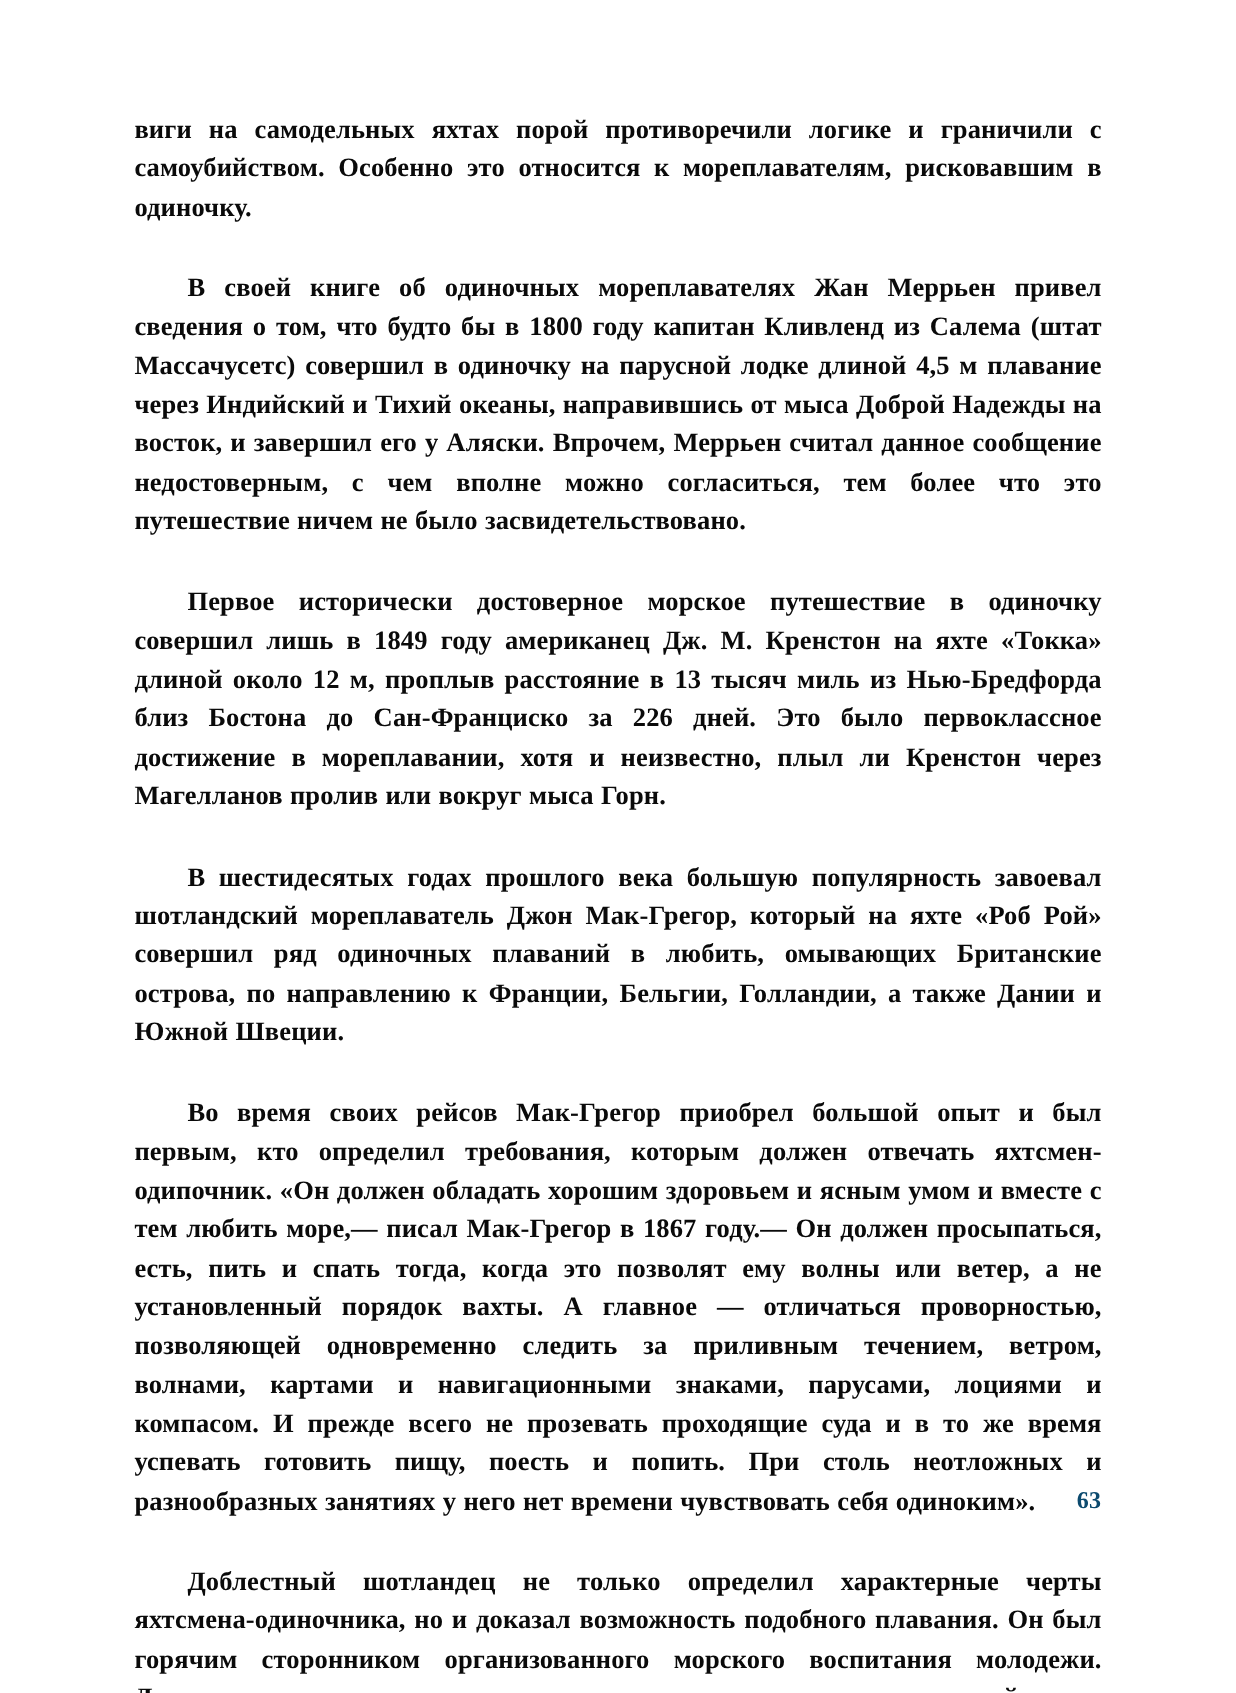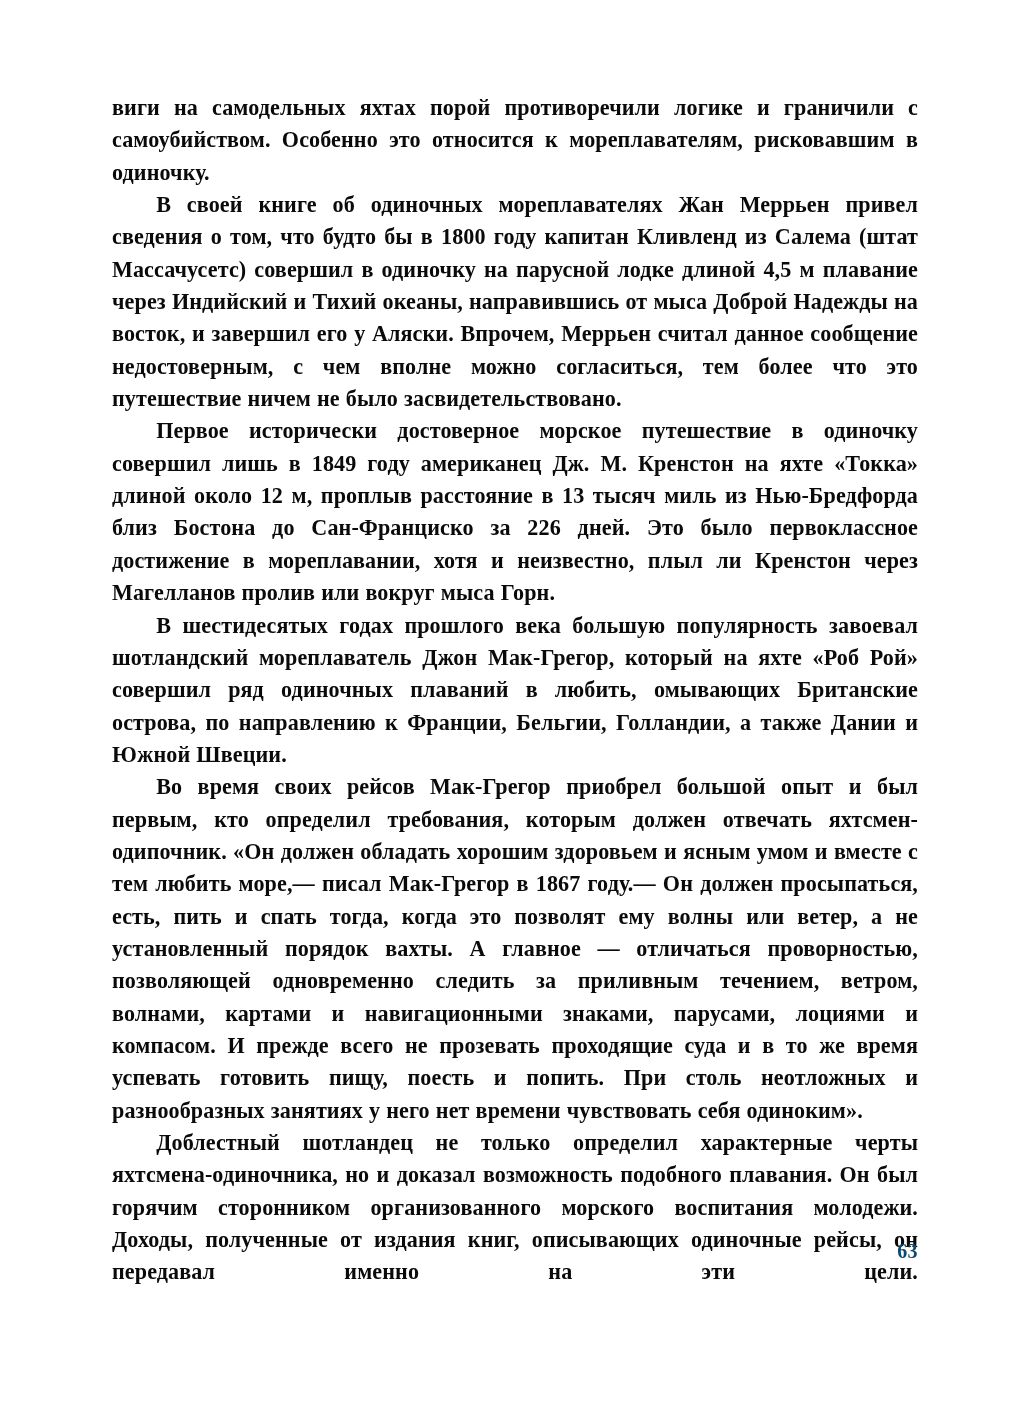--- a/index.html
+++ b/index.html
@@ -29,20 +29,21 @@
     line-height: 32.35px;
     text-align: justify;
     text-align-last: left;
     word-spacing: 0.02em;
     letter-spacing: 0.005em;
     font-weight: 700;
     -webkit-font-smoothing: none;
   }
   .para.indent {
     text-indent: 2.0em;
+    margin-top: 35px;
   }
   .para.last-justify {
     text-align: justify;
     text-align-last: justify;
   }
   .page-number {
     position: absolute;
     left: 0;
     top: 1240px;
     width: 918px;

